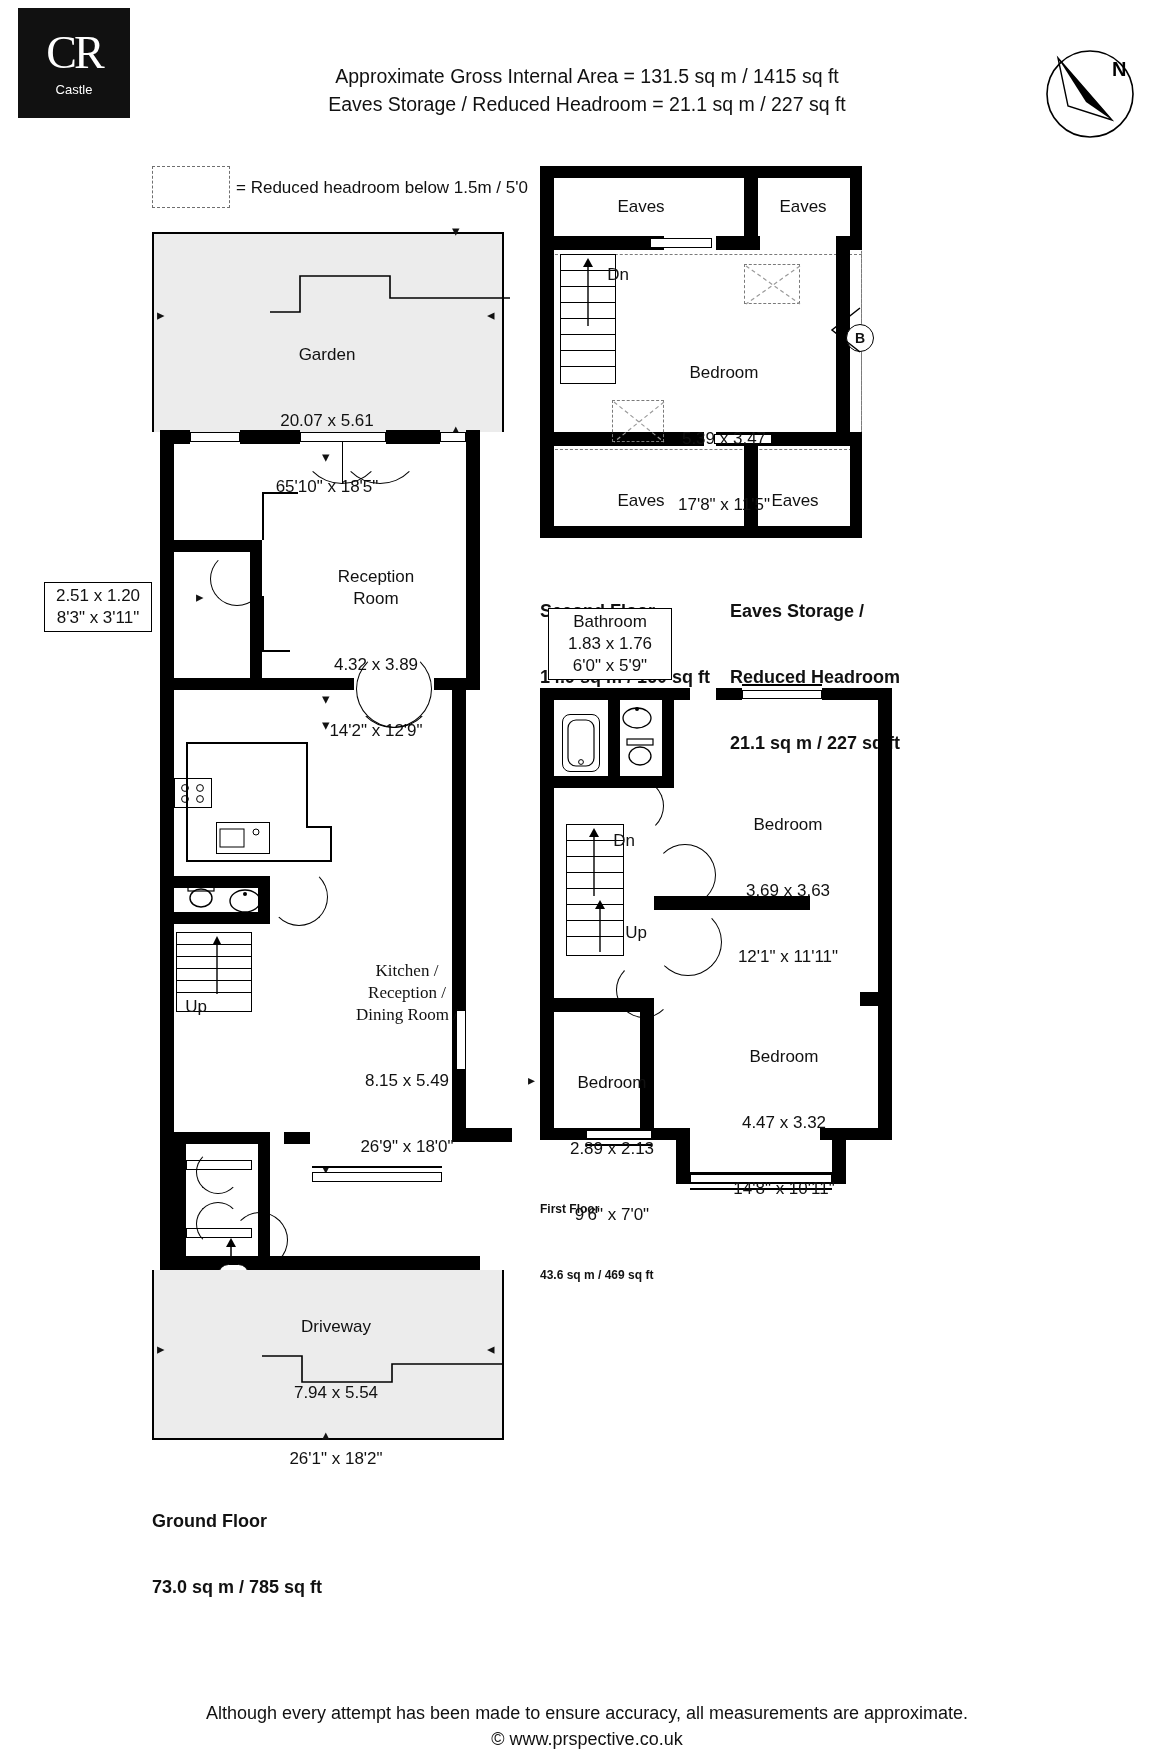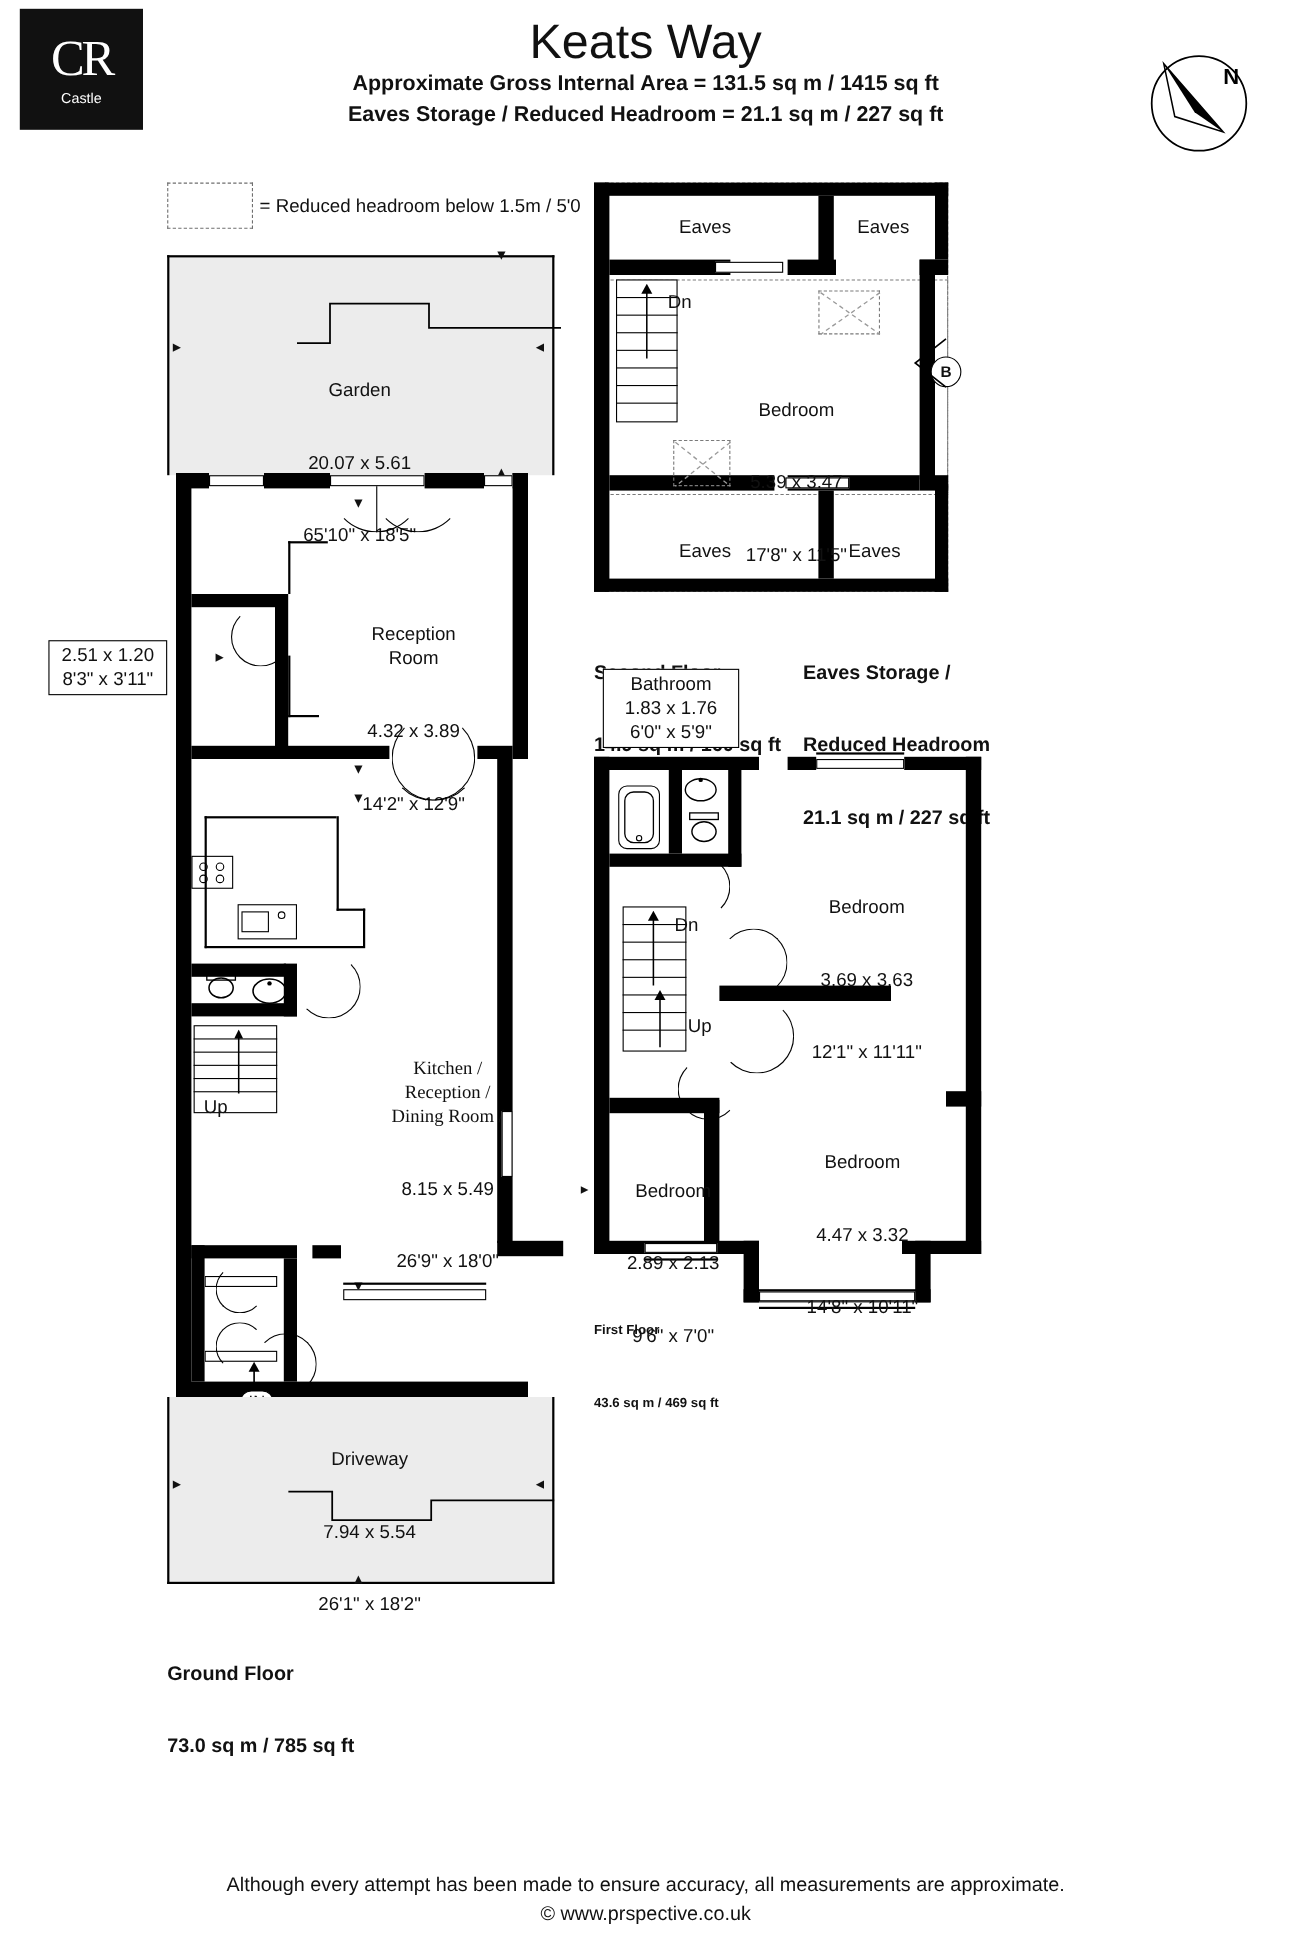--- a/index.html
+++ b/index.html
@@ -22,21 +22,21 @@
   }
   .logo .mark { font-family:"Liberation Serif", serif; font-size:46px; line-height:46px; letter-spacing:-3px; }
   .logo .name { font-size:13px; margin-top:6px; }
 
   .title {
     position:absolute; left:0; right:0; top:14px;
     text-align:center; font-size:44px; font-weight:400; letter-spacing:0px;
   }
   .subtitle {
     position:absolute; left:0; right:0; top:62px;
-    text-align:center; font-size:19.5px; line-height:28px;font-weight:bold;
+    text-align:center; font-size:19.5px; line-height:28px;
   }
 
   .compass { position:absolute; right:36px; top:46px; width:96px; height:96px; }
 
   
   .legend-box {
     position:absolute; left:152px; top:166px; width:78px; height:42px;
     border:1.4px dashed #6f6f6f;
   }
   .legend-text { position:absolute; left:236px; top:178px; font-size:17px; }
@@ -77,21 +77,20 @@
 </head>
 <body>
 
 <div class="page">
 
   <div class="logo">
     <div class="mark">CR</div>
     <div class="name">Castle</div>
   </div>
 
-  <div class="title">Keats Way</div>
   <div class="subtitle">
     <div>Approximate Gross Internal Area = 131.5 sq m / 1415 sq ft</div>
     <div>Eaves Storage / Reduced Headroom = 21.1 sq m / 227 sq ft</div>
   </div>
 
   <div class="compass">
     <svg width="96" height="96" viewBox="0 0 96 96">
       <circle cx="48" cy="48" r="43" fill="none" stroke="#000" stroke-width="1.6"></circle>
       <polygon points="16,12 70,74 44,56" fill="#000"></polygon>
       <polygon points="16,12 70,74 26,60" fill="none" stroke="#000" stroke-width="1.4"></polygon>

